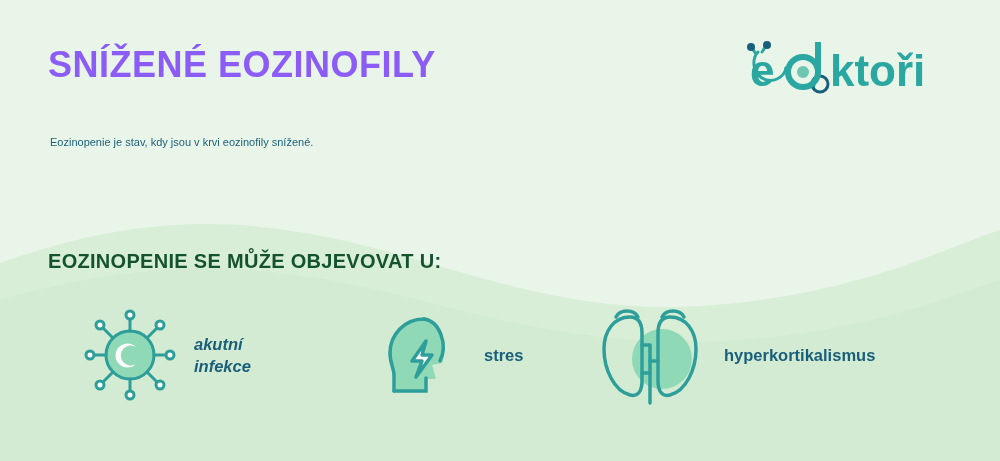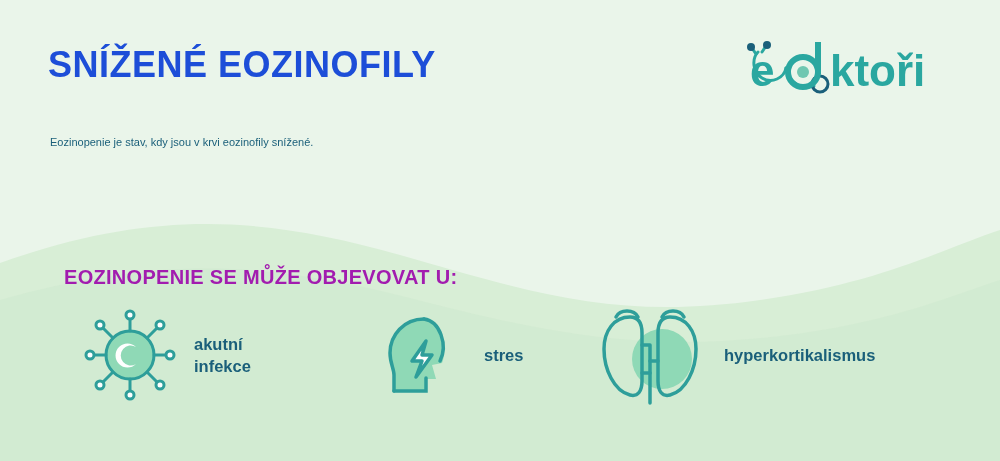--- a/index.html
+++ b/index.html
@@ -31,21 +31,21 @@
   }
 
   
   .title {
     position: absolute;
     left: 48px;
     top: 44px;
     font-size: 36px;
     font-weight: bold;
     letter-spacing: 0.5px;
-    color: #1d4ed8;
+    color: #8b5cf6;
     margin: 0;
   }
 
   .logo {
     position: absolute;
     right: 40px;
     top: 38px;
     width: 230px;
     height: 62px;
   }
@@ -65,39 +65,39 @@
   }
 
   
   .section-heading {
     position: absolute;
     left: 48px;
     top: 250px;
     font-size: 20px;
     font-weight: bold;
     letter-spacing: 0.3px;
-    color: #a21caf;
-    margin: 16px;
+    color: #14532d;
+    margin: 0;
   }
 
   
   .items {
     position: absolute;
     left: 60px;
     top: 300px;
     width: 900px;
     height: 120px;
   }
   .item {
     position: absolute;
     display: flex;
     align-items: center;
     height: 110px;
   }
-  .item-1 { left: 20px;  top: 0; }
+  .item-1 { left: 20px;  top: 0; font-style: italic; }
   .item-2 { left: 310px; top: 0; }
   .item-3 { left: 530px; top: 0; }
 
   .item-icon {
     width: 100px;
     height: 100px;
     flex: 0 0 auto;
   }
   .item-icon.kidney {
     width: 120px;

